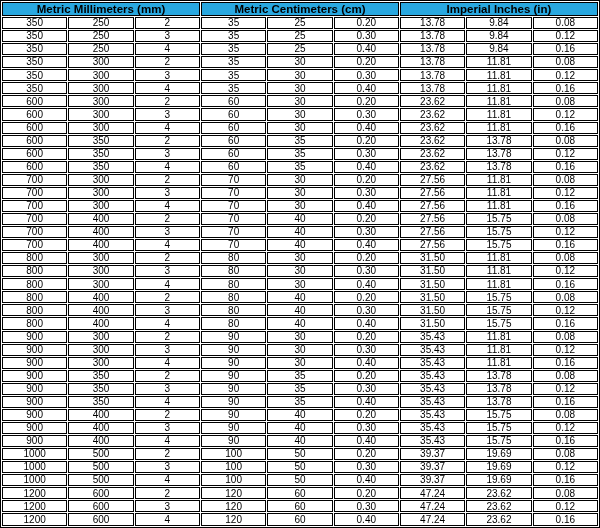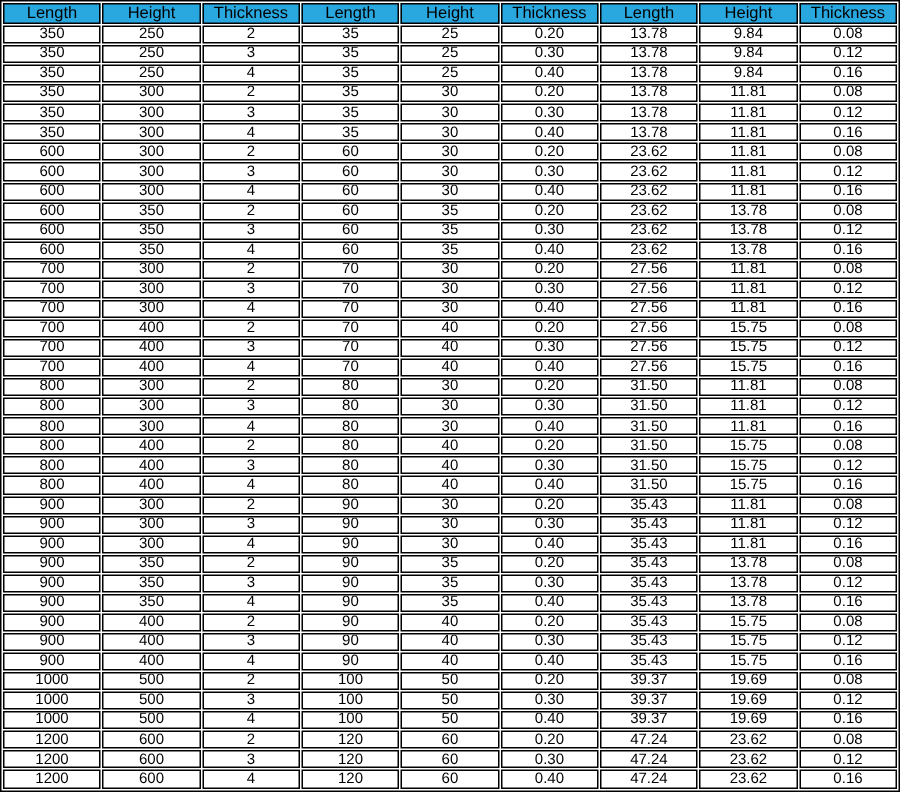--- a/index.html
+++ b/index.html
@@ -49,29 +49,23 @@
     font-size: 10px;
     line-height: 9.5px;
   }
 </style>
 </head>
 <body>
 
 <table class="dim-table">
   <thead>
     <tr>
-      <th class="col-header">Length</th>
-      <th class="col-header">Height</th>
-      <th class="col-header">Thickness</th>
-      <th class="col-header">Length</th>
-      <th class="col-header">Height</th>
-      <th class="col-header">Thickness</th>
-      <th class="col-header">Length</th>
-      <th class="col-header">Height</th>
-      <th class="col-header">Thickness</th>
+      <th colspan="3" class="section-title">Metric Millimeters (mm)</th>
+      <th colspan="3" class="section-title">Metric Centimeters (cm)</th>
+      <th colspan="3" class="section-title">Imperial Inches (in)</th>
     </tr>
   </thead>
   <tbody>
       <tr>
         <td>350</td>
         <td>250</td>
         <td>2</td>
         <td>35</td>
         <td>25</td>
         <td>0.20</td>

